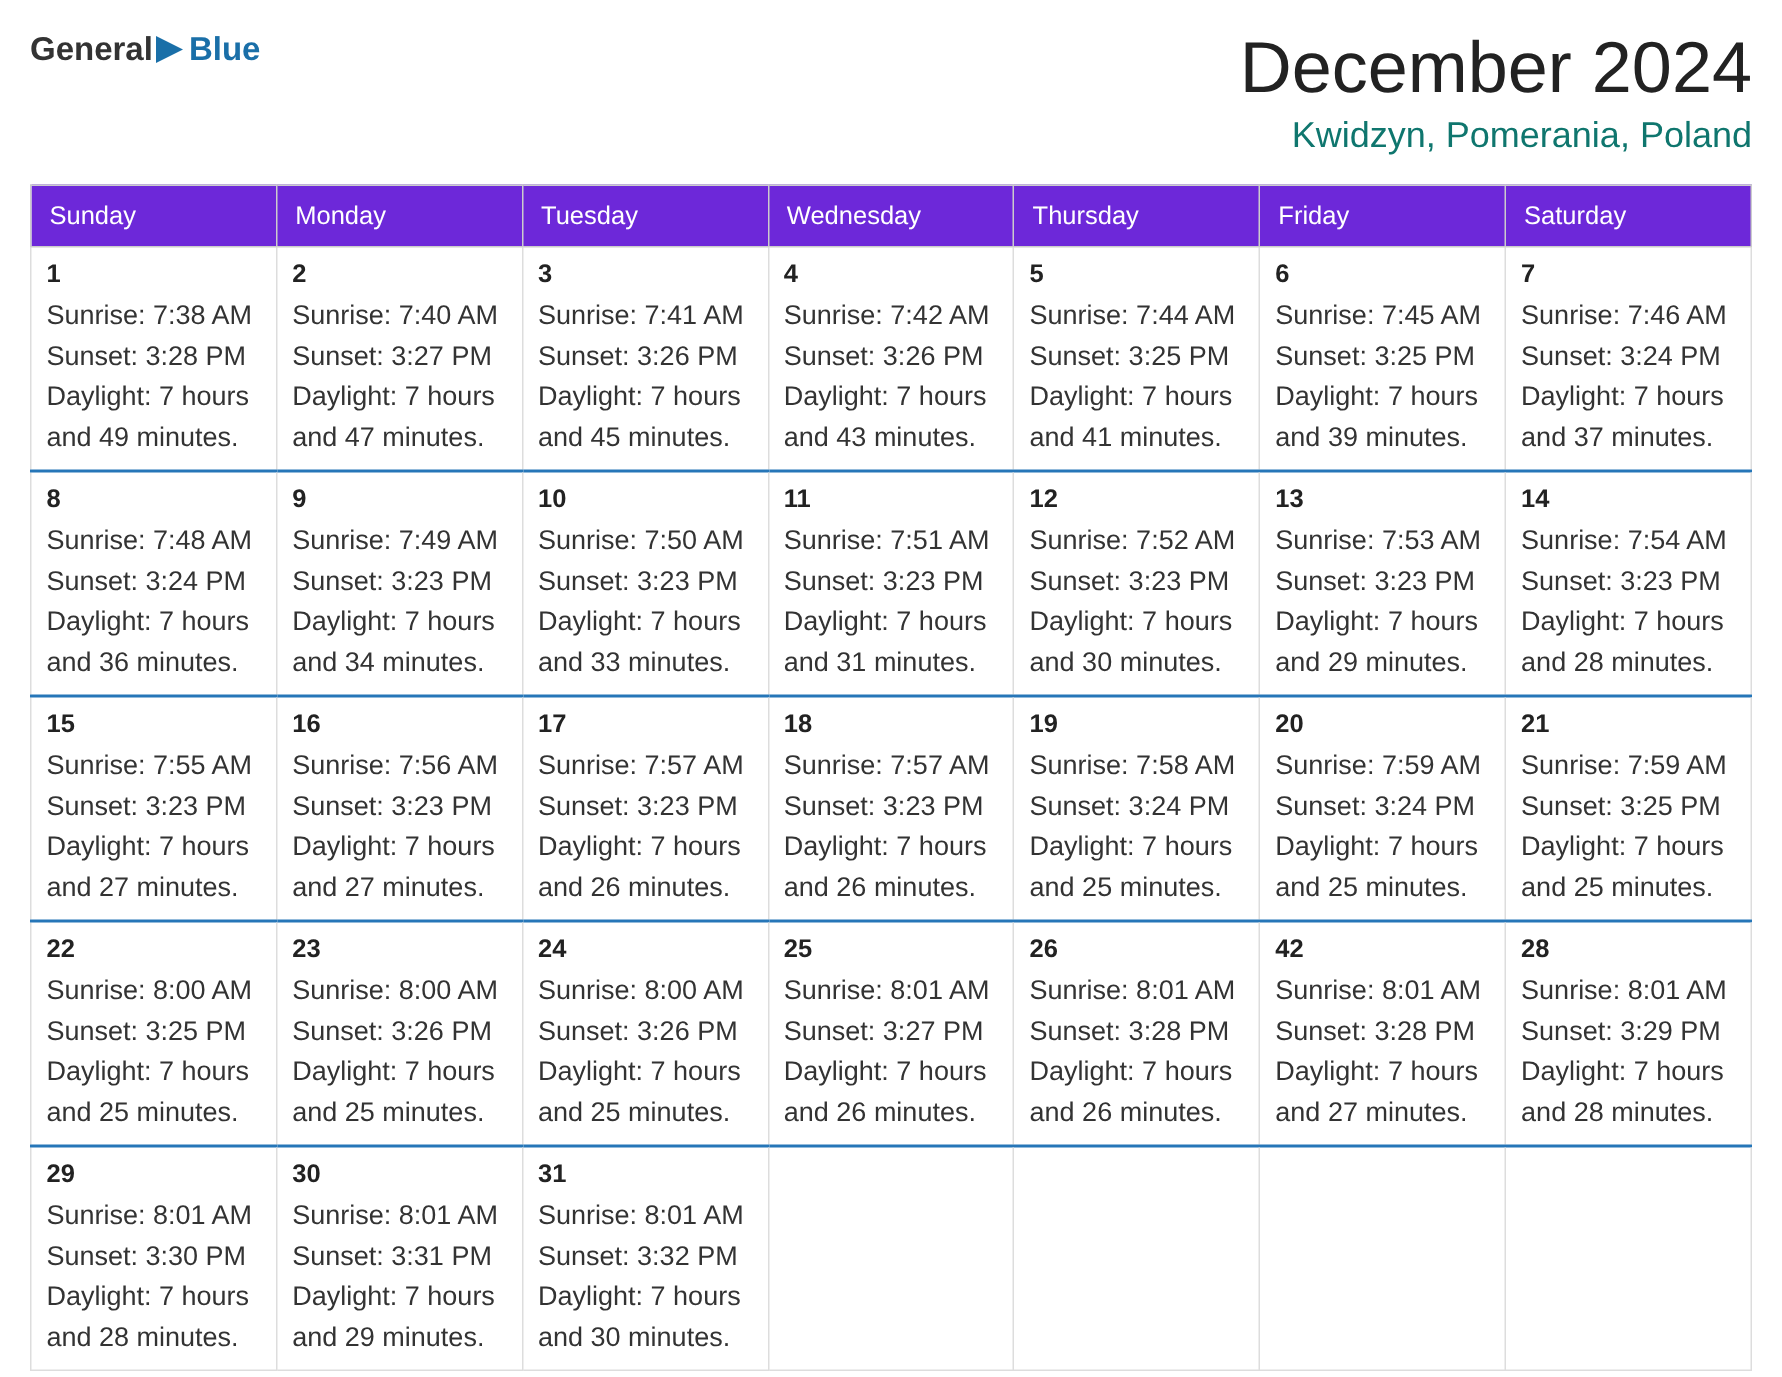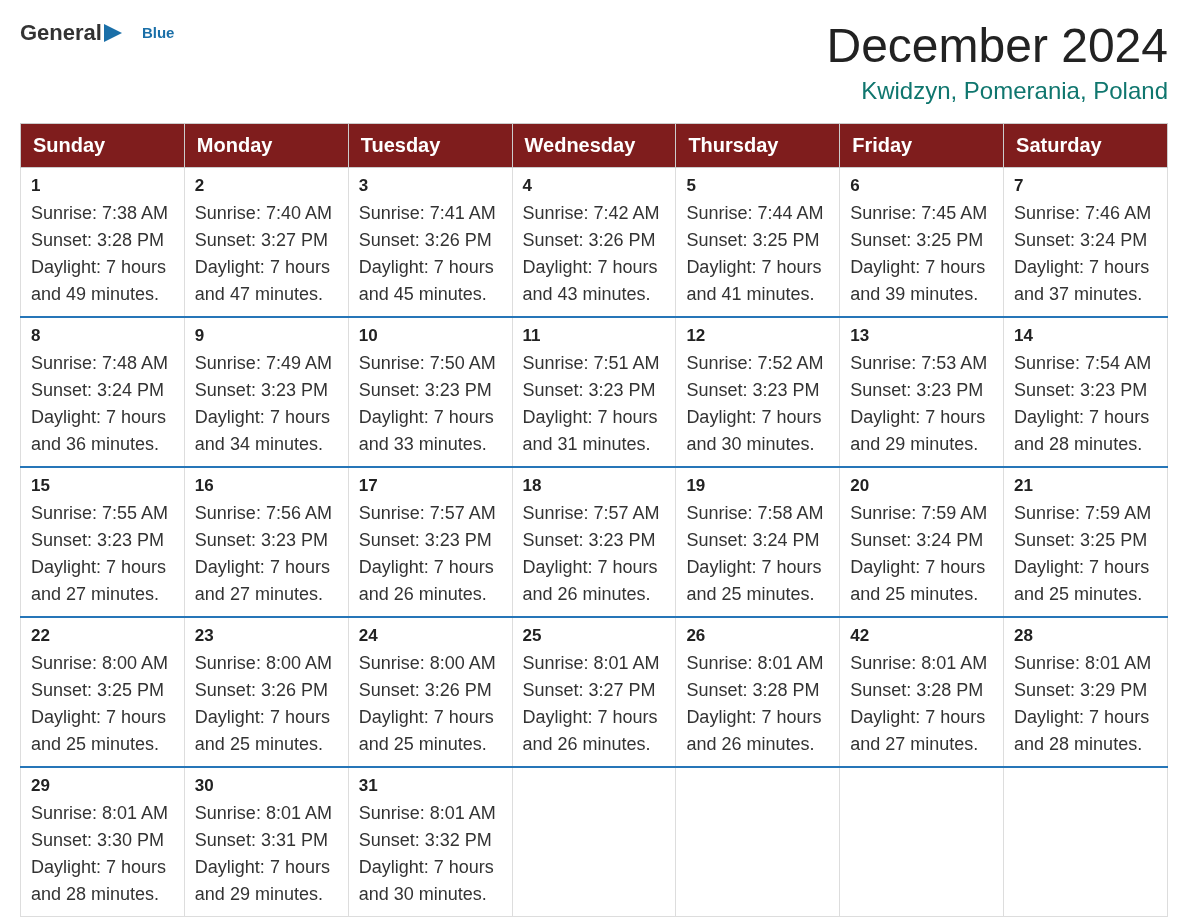--- a/index.html
+++ b/index.html
@@ -26,47 +26,46 @@
       font-weight: bold;
       color: #333;
       display: flex;
       align-items: center;
     }
     .logo-general {
       color: #333;
     }
     .logo-blue {
       color: #1a6fa8;
-      font-size: 15px;
+      font-size: 22px;
       font-weight: bold;
-      margin-left: 16px;
     }
     .title-section {
       text-align: right;
     }
     .month-title {
       font-size: 48px;
       font-weight: normal;
       color: #222;
       line-height: 1.1;
     }
     .location-title {
       font-size: 24px;
       color: #0f766e;
       margin-top: 4px;
     }
     .calendar {
       width: 100%;
       border-collapse: collapse;
     }
     .calendar th {
-      background-color: #7f1d1d;
+      background-color: #6d28d9;
       color: #fff;
-      font-size: 20px;
-      font-weight: bold;
+      font-size: 17px;
+      font-weight: normal;
       padding: 10px 12px;
       text-align: left;
       border: 1px solid #ccc;
     }
     .calendar td {
       vertical-align: top;
       padding: 8px 10px;
       border: 1px solid #ddd;
       font-size: 13px;
       color: #222;

